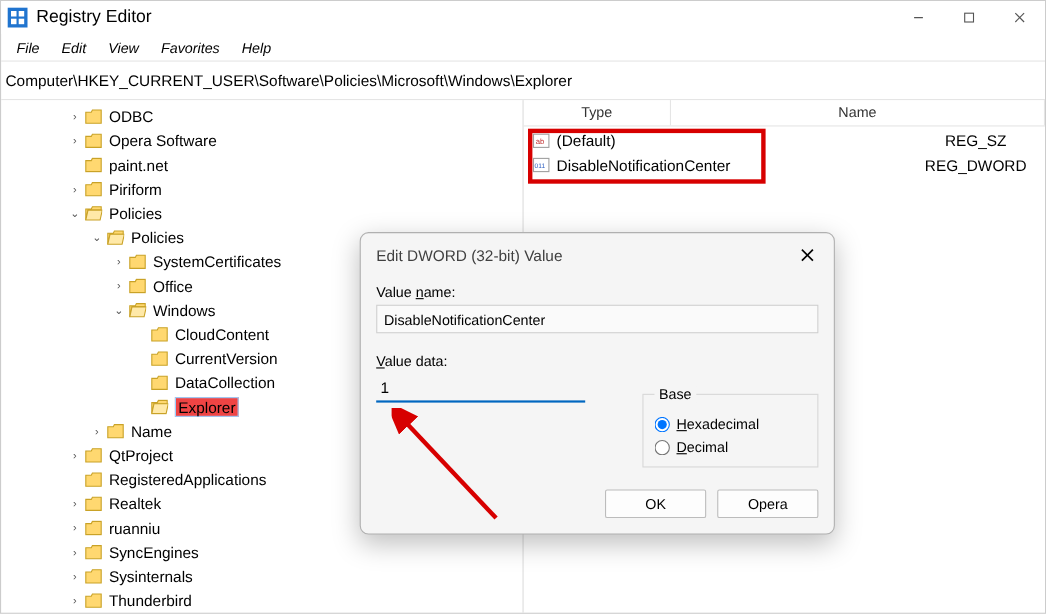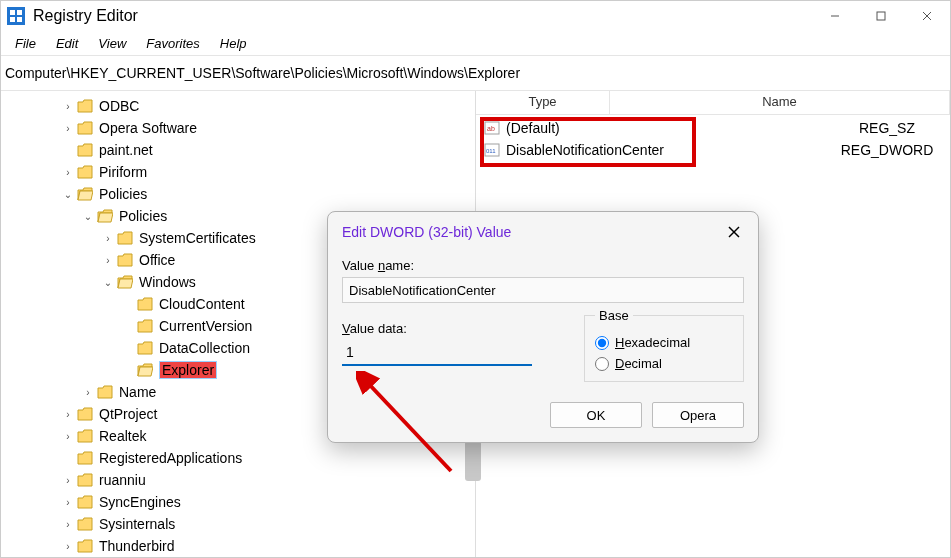--- a/index.html
+++ b/index.html
@@ -47,32 +47,32 @@
 .list-row .cell-name { width: 340px; display: flex; align-items: center; padding-left: 8px; gap: 6px; }
 .list-row .cell-type { flex: 1; padding-left: 8px; }
 .reg-icon { width: 16px; height: 16px; display: inline-flex; }
 .reg-icon svg { width: 16px; height: 16px; }
 
 
 .red-box { position: absolute; border: 4px solid #d70000; pointer-events: none; }
 
 
 .dialog { position: absolute; left: 326px; top: 210px; width: 432px; background: #f5f5f5; border: 1px solid #b0b0b0; border-radius: 8px; box-shadow: 0 8px 24px rgba(0,0,0,0.25); padding: 0; font-size: 13px; }
-.dialog-title { display: flex; align-items: center; padding: 10px 14px 8px 14px; font-size: 14px; color: #6d28d9; }
+.dialog-title { display: flex; align-items: center; padding: 10px 14px 8px 14px; font-size: 14px; color: #404040; }
 .dialog-title .dtitle { flex: 1; }
 .dialog-close { width: 20px; height: 20px; display: flex; align-items: center; justify-content: center; font-size: 14px; }
 .dialog-body { padding: 2px 14px 10px 14px; }
 .field-label { font-size: 13px; margin: 6px 0 4px 0; color: #000; }
 .mn-u { text-decoration: underline; }
 .text-input { width: 100%; height: 26px; background: #fff; border: 1px solid #b6b6b6; padding: 0 6px; font-size: 13px; }
 .text-input.readonly { background: #fafafa; border: 1px solid #cfcfcf; }
 .row-split { display: flex; gap: 28px; margin-top: 12px; }
 .row-split .left { flex: 1; }
 .row-split .right { width: 160px; }
-.fieldset { border: 1px solid #d8d8d8; padding: 6px 10px 10px 10px; }
+.fieldset { border: 1px solid #d8d8d8; padding: 6px 10px 10px 10px; margin-top: 43px; }
 .fieldset .legend { position: relative; top: -14px; background: #f5f5f5; padding: 0 4px; font-size: 13px; display: inline-block; }
 .radio-row { display: flex; align-items: center; gap: 6px; margin-top: -2px; font-size: 13px; }
 .radio-row + .radio-row { margin-top: 6px; }
 .dialog-buttons { display: flex; justify-content: flex-end; gap: 10px; padding: 10px 14px 14px 14px; }
 .btn { width: 92px; height: 26px; border: 1px solid #bcbcbc; background: #fdfdfd; font-size: 13px; border-radius: 2px; }
 .value-input { width: 190px; height: 26px; border: none; border-bottom: 2px solid #0067c0; background: transparent; font-size: 14px; padding: 0 4px; outline: none; }
 .radio { width: 14px; height: 14px; }
 
 
 .arrow-ann { position: absolute; left: 355px; top: 370px; width: 120px; height: 120px; pointer-events: none; }
@@ -300,38 +300,38 @@
               <span class="folder-icon">
                 <svg viewBox="0 0 16 14">
                   <path d="M1 3 L6 3 L7 1 L15 1 L15 13 L1 13 Z" fill="#ffd870" stroke="#c9a227"></path>
                 </svg>
               </span>
               <span class="label">QtProject</span>
             </div>
           </li>
         <li>
             <div class="node">
+              <span class="arrow none"></span>
+              <span class="folder-icon">
+                <svg viewBox="0 0 16 14">
+                  <path d="M1 3 L6 3 L7 1 L15 1 L15 13 L1 13 Z" fill="#ffd870" stroke="#c9a227"></path>
+                </svg>
+              </span>
+              <span class="label">RegisteredApplications</span>
+            </div>
+          </li>
+        <li>
+            <div class="node">
               <span class="arrow collapsed"></span>
               <span class="folder-icon">
                 <svg viewBox="0 0 16 14">
                   <path d="M1 3 L6 3 L7 1 L15 1 L15 13 L1 13 Z" fill="#ffd870" stroke="#c9a227"></path>
                 </svg>
               </span>
               <span class="label">Realtek</span>
-            </div>
-          </li>
-        <li>
-            <div class="node">
-              <span class="arrow none"></span>
-              <span class="folder-icon">
-                <svg viewBox="0 0 16 14">
-                  <path d="M1 3 L6 3 L7 1 L15 1 L15 13 L1 13 Z" fill="#ffd870" stroke="#c9a227"></path>
-                </svg>
-              </span>
-              <span class="label">RegisteredApplications</span>
             </div>
           </li>
         <li>
             <div class="node">
               <span class="arrow collapsed"></span>
               <span class="folder-icon">
                 <svg viewBox="0 0 16 14">
                   <path d="M1 3 L6 3 L7 1 L15 1 L15 13 L1 13 Z" fill="#ffd870" stroke="#c9a227"></path>
                 </svg>
               </span>

